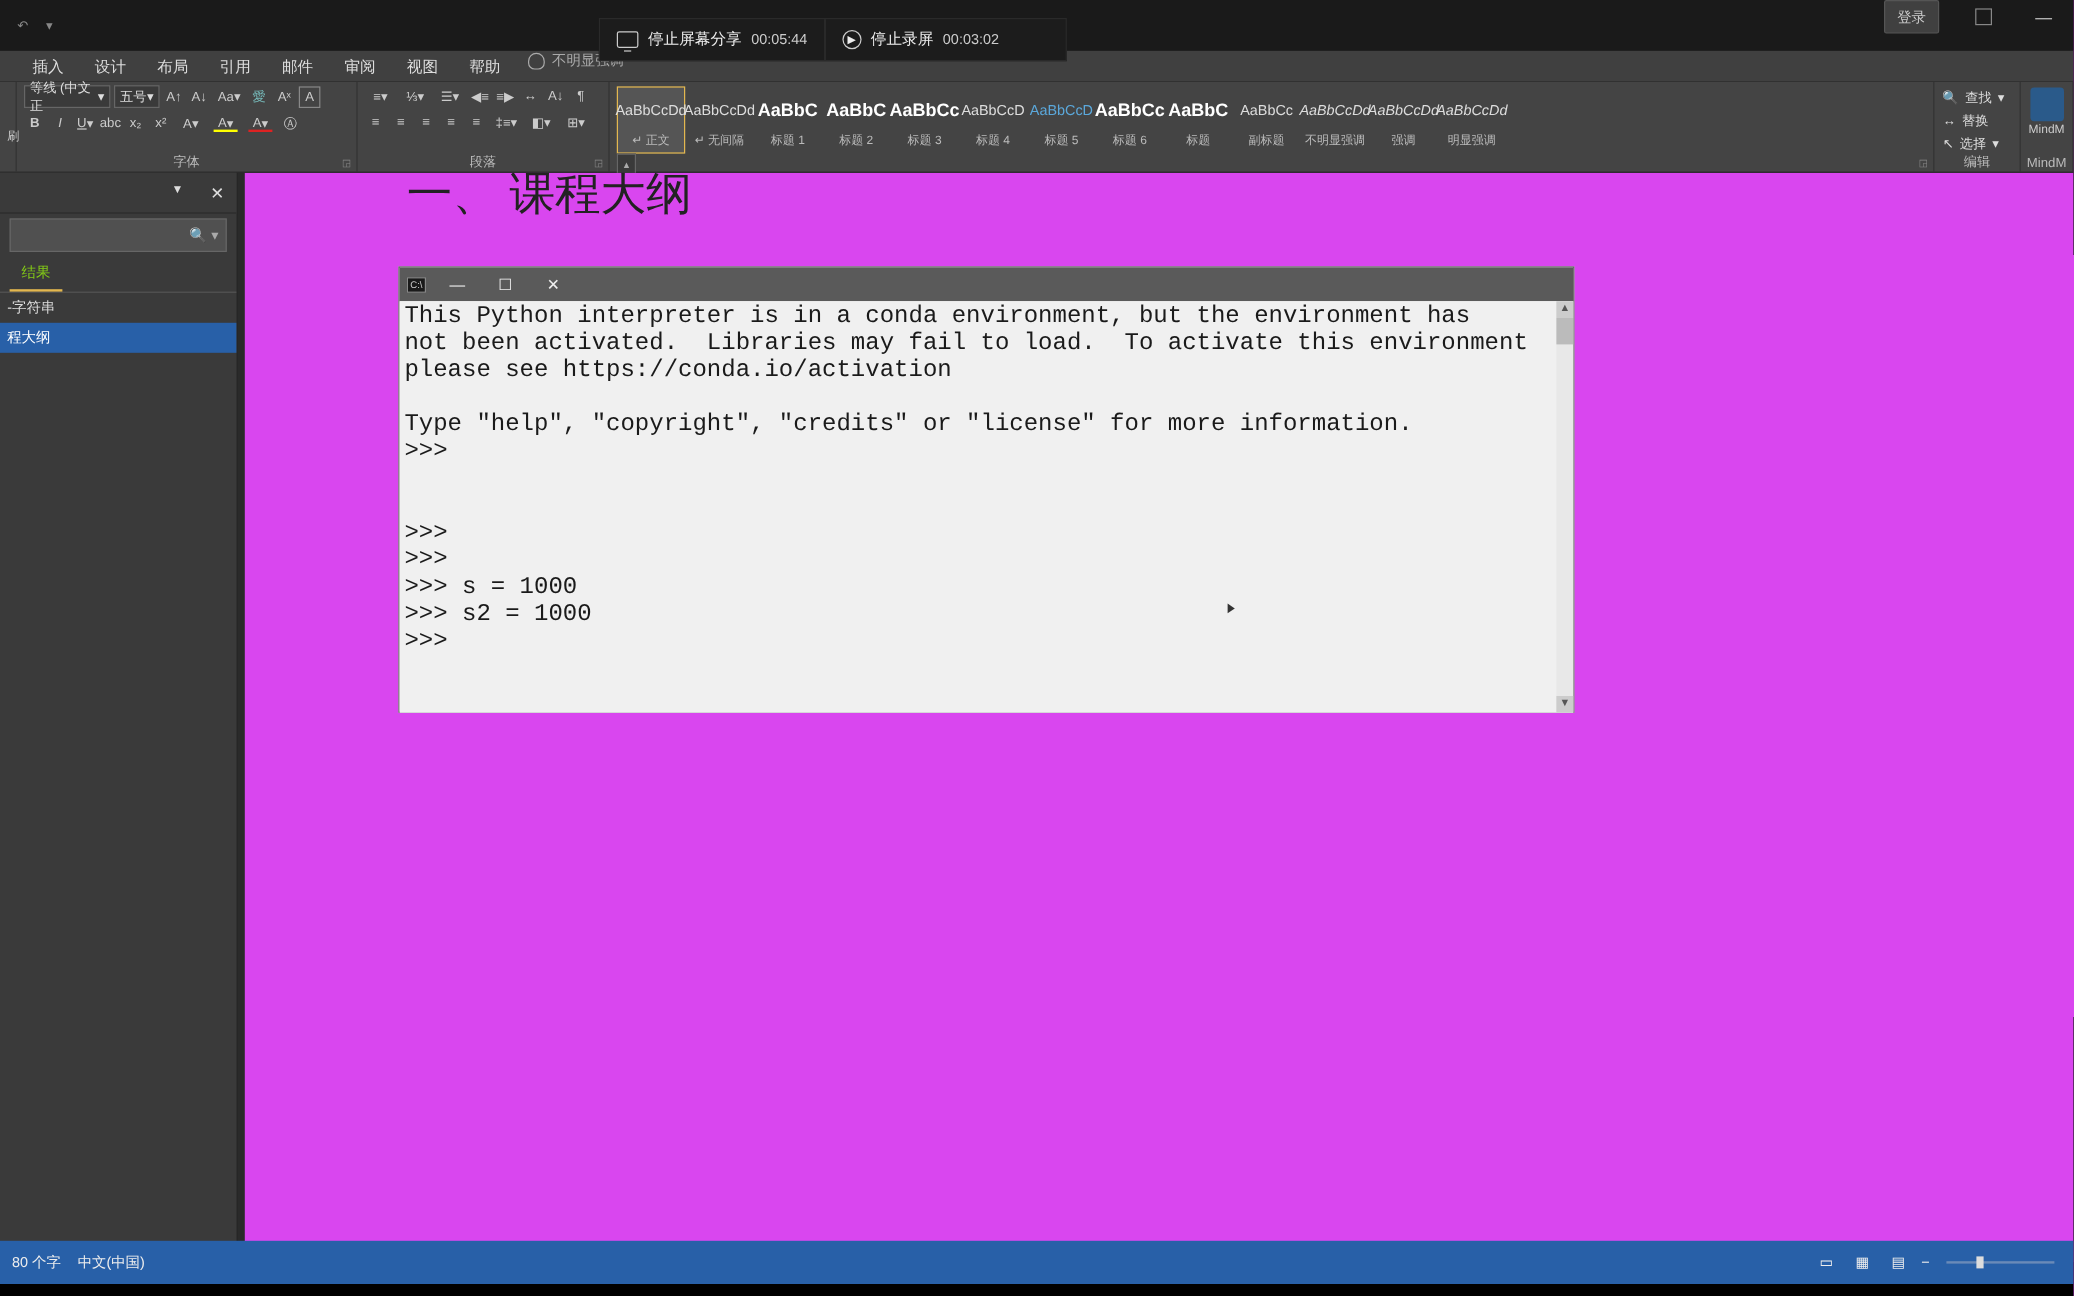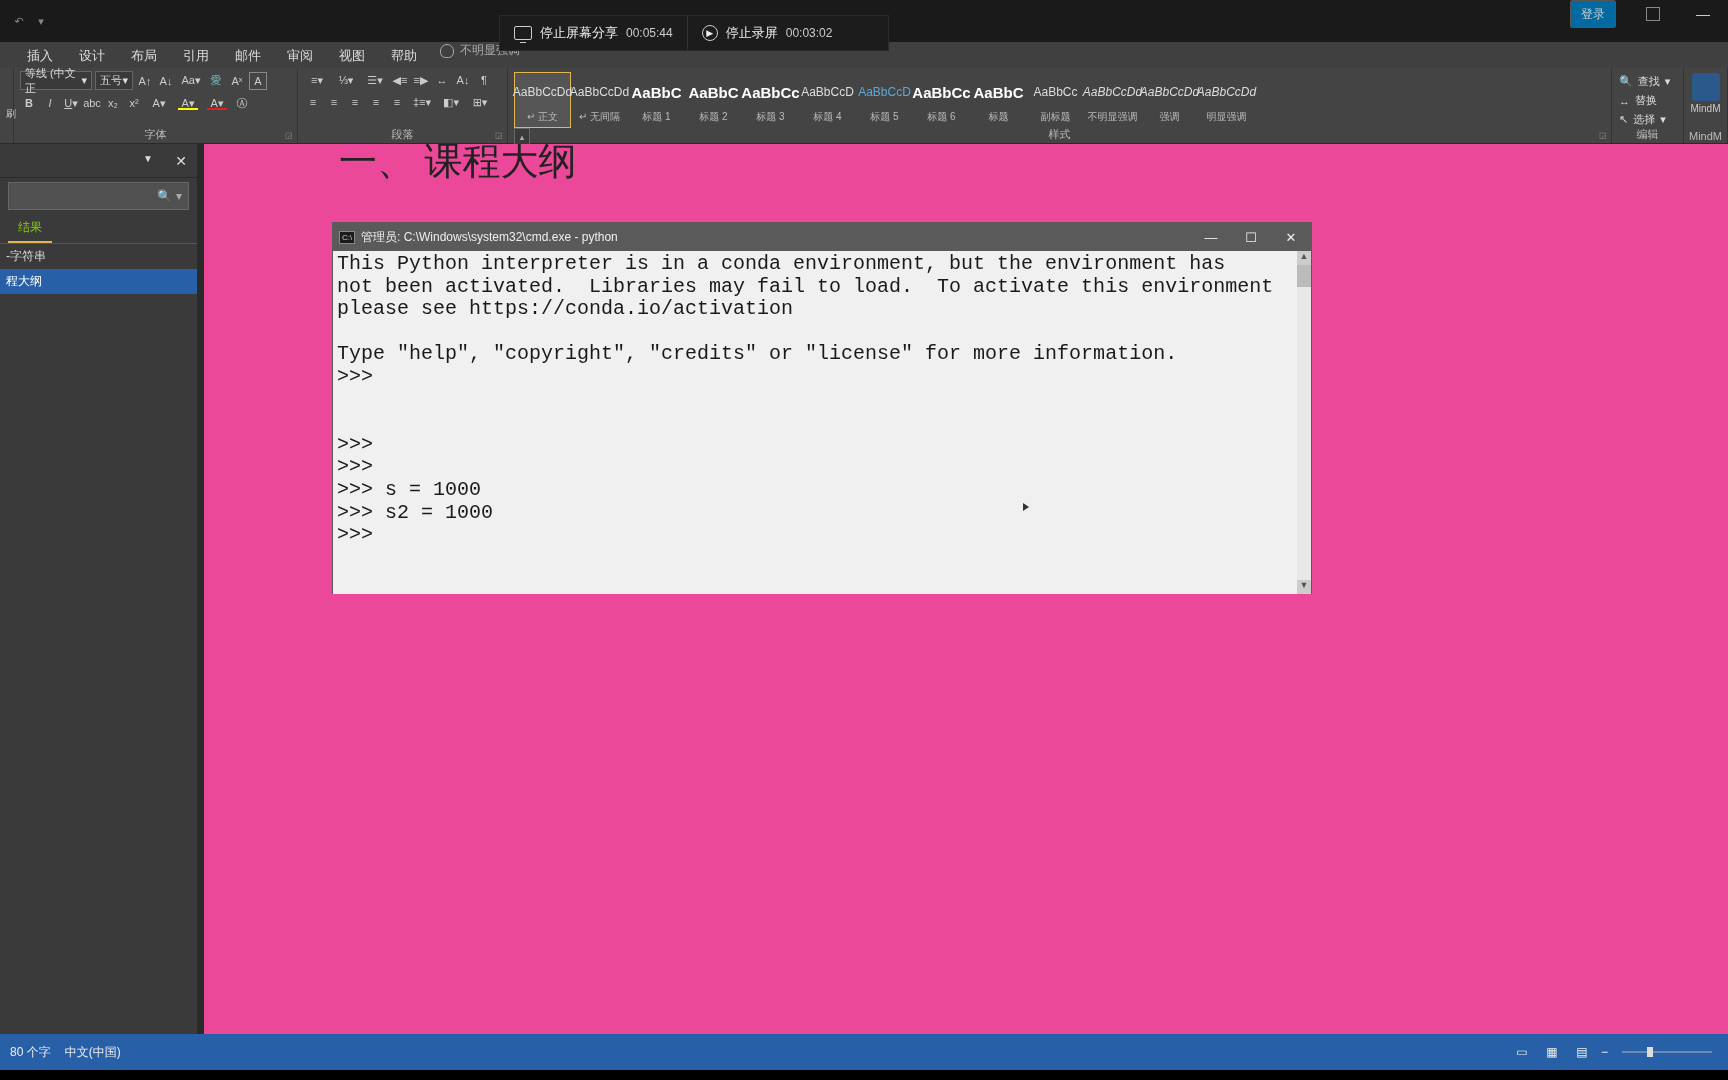--- a/index.html
+++ b/index.html
@@ -4,21 +4,21 @@
 <style>
 * { margin:0; padding:0; box-sizing:border-box; font-family:"Microsoft YaHei","SimSun",sans-serif; }
 body { width:1728px; height:1080px; background:#000; overflow:hidden; position:relative; }
 
 
 .titlebar { height:42px; background:#1a1a1a; display:flex; align-items:center; position:relative; }
 .titlebar-left { display:flex; align-items:center; padding-left:10px; gap:4px; }
 .tb-icon { width:18px; height:18px; color:#888; font-size:11px; display:flex; align-items:center; justify-content:center; }
 .titlebar-btns { position:absolute; right:0; top:0; display:flex; gap:0; }
 .tb-btn { width:50px; height:28px; display:flex; align-items:center; justify-content:center; color:#ccc; font-size:14px; }
-.login-btn { padding:1px 10px; background:#0369a1; border:1px solid #555; color:#ccc; font-size:12px; margin-right:12px; border-radius:2px; }
+.login-btn { padding:1px 10px; background:#404040; border:1px solid #555; color:#ccc; font-size:12px; margin-right:12px; border-radius:2px; }
 .tb-square { width:14px; height:14px; border:1px solid #888; display:inline-block; }
 
 
 .recbar { position:absolute; left:499px; top:15px; width:390px; height:36px; background:#1c1c1c; display:flex; align-items:center; z-index:50; border:1px solid #2a2a2a; }
 .recbtn { display:flex; align-items:center; gap:8px; color:#eee; font-size:13px; padding:0 14px; height:100%; border-right:1px solid #333; }
 .rec-time { color:#ccc; font-size:12px; }
 .monitor-icon { width:18px; height:14px; border:1.5px solid #ccc; border-radius:2px; position:relative; }
 .monitor-icon:after { content:''; position:absolute; width:6px; height:1.5px; background:#ccc; bottom:-4px; left:5px; }
 .circle-icon { width:16px; height:16px; border:1.5px solid #ccc; border-radius:50%; display:flex; align-items:center; justify-content:center; font-size:9px; }
 
@@ -68,21 +68,21 @@
 .nav-drop { width:16px; height:16px; color:#ddd; font-size:10px; margin-right:14px; }
 .nav-search { height:28px; background:#505050; margin:4px 8px; border:1px solid #666; display:flex; align-items:center; justify-content:flex-end; padding:0 6px; }
 .nav-tabs { display:flex; border-bottom:1px solid #555; padding-left:8px; }
 .nav-tab { padding:5px 10px; font-size:12px; color:#ccc; border-bottom:2px solid transparent; }
 .nav-tab.active { border-bottom-color:#e3b74f; color:#84cc16; }
 .nav-item { padding:4px 6px; font-size:12px; color:#ddd; white-space:nowrap; overflow:hidden; }
 .nav-item.sel { background:#2860a8; color:#fff; }
 
 
 .doc-area { position:absolute; left:198px; top:144px; right:0; bottom:28px; background:#2a2a2a; overflow:hidden; }
-.page { position:absolute; left:6px; right:0; top:0; bottom:0; background:#ec4899; }
+.page { position:absolute; left:6px; right:0; top:0; bottom:0; background:#d946ef; }
 .doc-title { position:absolute; left:135px; top:-8px; font-size:38px; font-family:"SimSun",serif; color:#222; }
 
 
 .term { position:absolute; left:332px; top:222px; width:980px; height:372px; background:#f5f5f5; border:1px solid #5a5a5a; display:flex; flex-direction:column; z-index:40; }
 .term-titlebar { height:28px; background:#5a5a5a; display:flex; align-items:center; padding-left:6px; }
 .term-icon { width:16px; height:13px; background:#1a1a1a; border:1px solid #888; margin-right:6px; display:flex; align-items:center; justify-content:center; font-size:8px; color:#ccc; }
 .term-title { color:#eee; font-size:12px; flex:1; }
 .term-btns { display:flex; }
 .term-btn { width:40px; height:28px; display:flex; align-items:center; justify-content:center; color:#eee; font-size:13px; }
 .term-body { flex:1; background:#f0f0f0; padding:2px 4px; font-family:"Consolas","Courier New",monospace; font-size:20px; color:#1a1a1a; line-height:1.13; white-space:pre; position:relative; }
@@ -265,21 +265,20 @@
         <div class="style-box">
           <div class="style-preview ital">AaBbCcDd</div>
           <div class="style-name">明显强调</div>
         </div>
       </div>
     <div class="style-scroll">
       <div>▴</div>
       <div>▾</div>
       <div>▾</div>
     </div>
-    <div class="group-label">样式</div>
     <div class="group-corner">◲</div>
   </div>
 
   <div class="group edit-group">
     <div class="edit-btn"><span>🔍</span><span>查找</span>▾</div>
     <div class="edit-btn">
         <span>↔</span>
         <span>替换</span>
       </div>
     <div class="edit-btn"><span>↖</span><span>选择</span>▾</div>
@@ -310,21 +309,20 @@
 
 <div class="doc-area">
   <div class="page">
     <div class="doc-title">一、 课程大纲</div>
   </div>
 </div>
 
 <div class="term">
   <div class="term-titlebar">
     <div class="term-icon">C:\</div>
-    <div class="term-title">管理员: C:\Windows\system32\cmd.exe - python</div>
     <div class="term-btns">
       <div class="term-btn">—</div>
       <div class="term-btn">☐</div>
       <div class="term-btn">✕</div>
     </div>
   </div>
   <div class="term-body" id="term-body">This Python interpreter is in a conda environment, but the environment has
 not been activated.  Libraries may fail to load.  To activate this environment
 please see https://conda.io/activation
 

